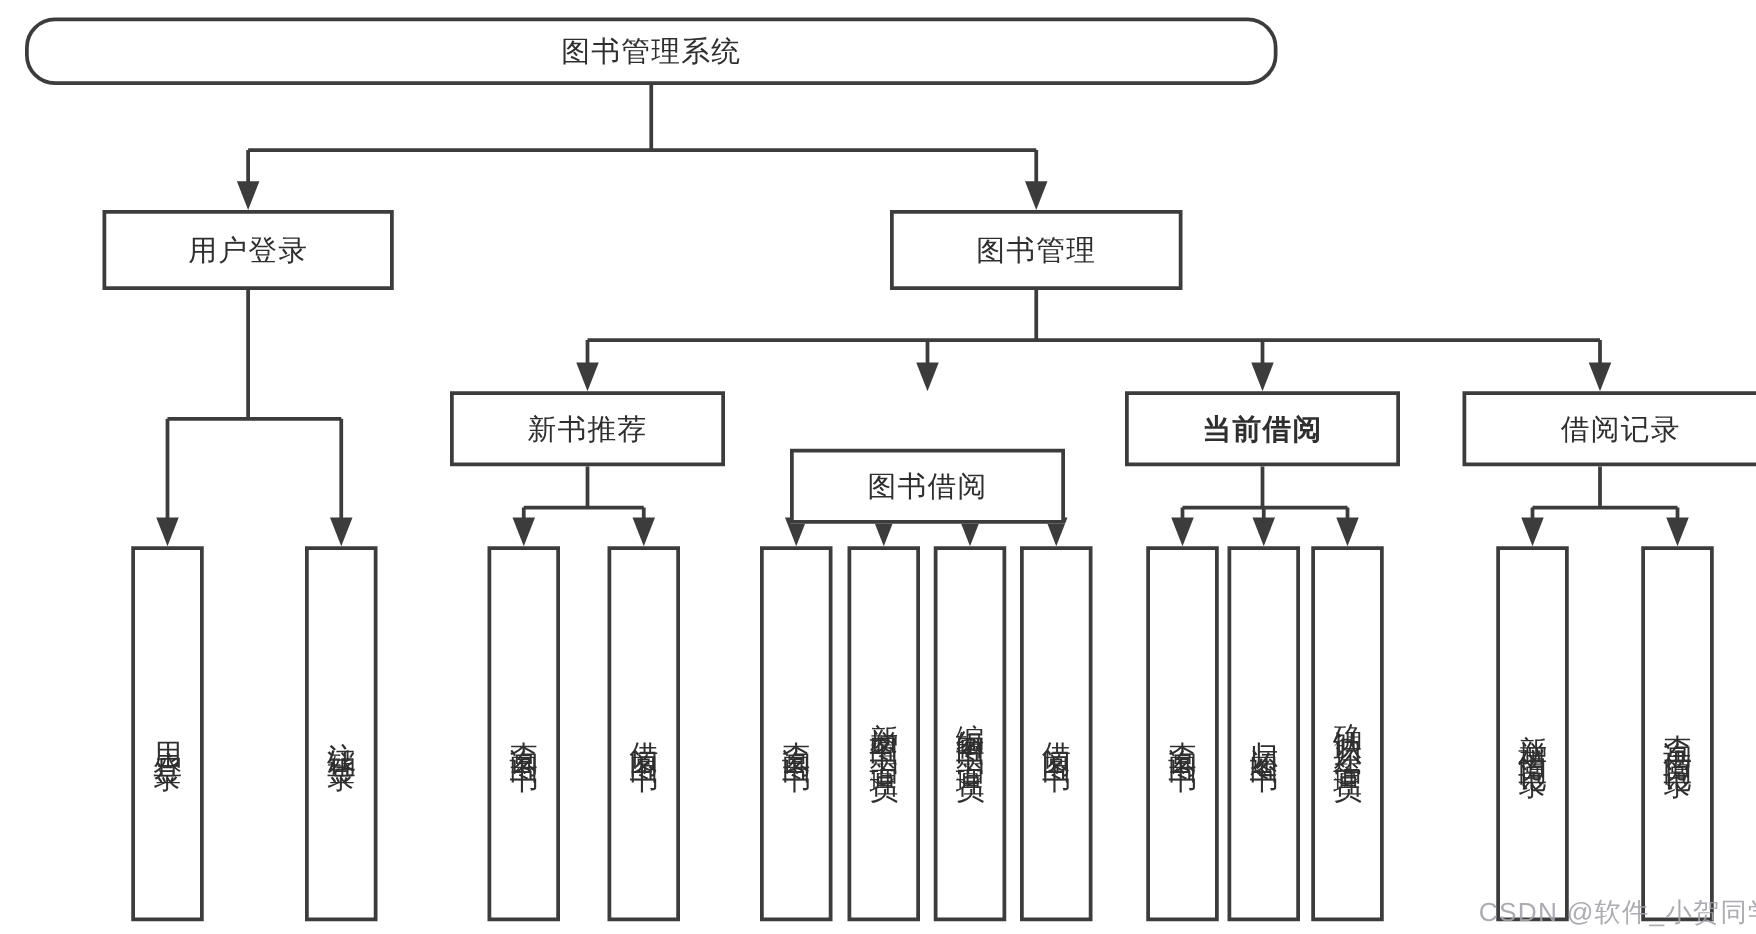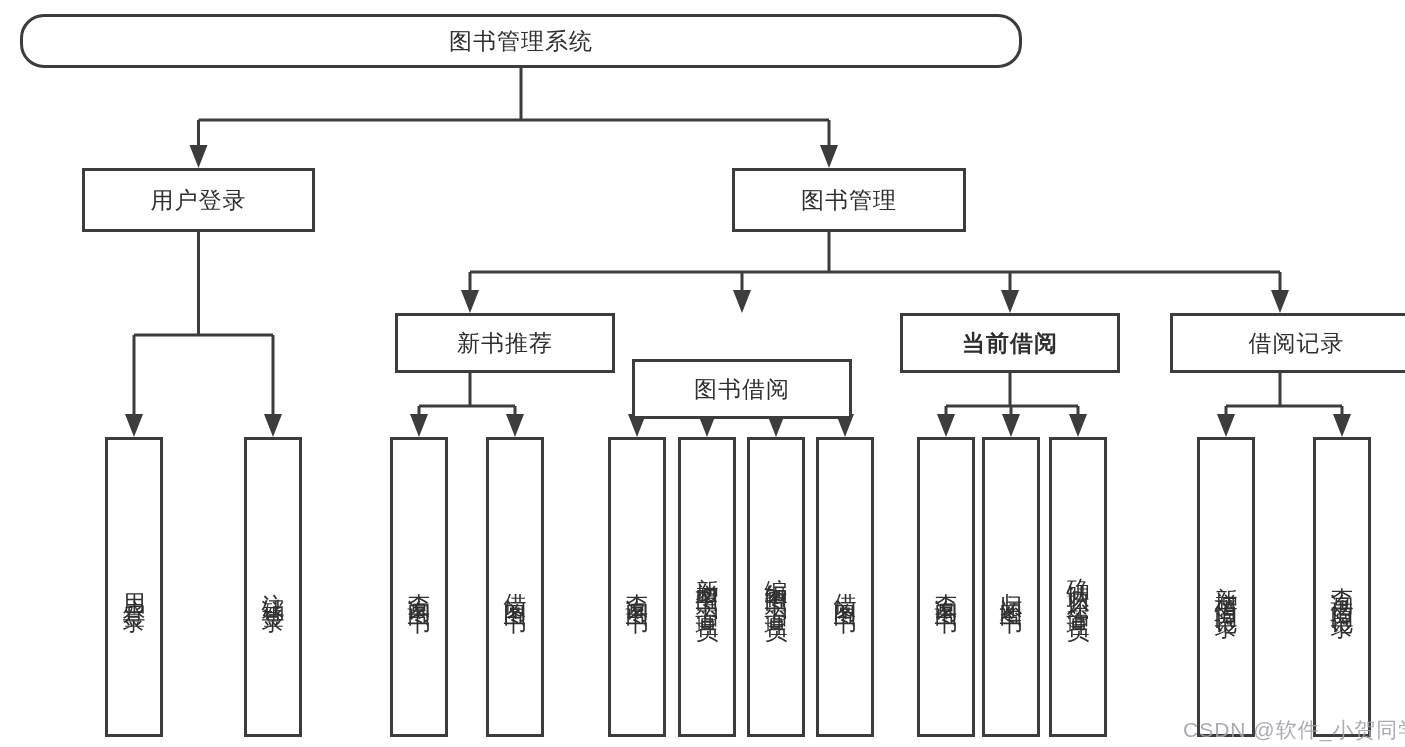--- a/index.html
+++ b/index.html
@@ -78,25 +78,25 @@
              M1217 414 H1235 L1226 437 Z  M1333 414 H1351 L1342 437 Z"></path>
   </svg>
 
   <div class="node" style="left:20px; top:14px; width:1002px; height:54px;border-radius:24px;">
     <span class="node-label">图书管理系统</span>
   </div>
 
   <div class="node" style="left:82px; top:168px; width:233px; height:64px;">
     <span class="node-label">用户登录</span>
   </div>
-  <div class="node" style="left:712px; top:168px; width:234px; height:64px;margin-left:20px;">
+  <div class="node" style="left:712px; top:168px; width:234px; height:64px;">
     <span class="node-label">图书管理</span>
   </div>
 
-  <div class="node" style="left:360px; top:313px; width:220px; height:60px;margin-left:35px;">
+  <div class="node" style="left:360px; top:313px; width:220px; height:60px;">
     <span class="node-label">新书推荐</span>
   </div>
   <div class="node" style="left:632px; top:313px; width:220px; height:60px;margin-top:46px;">
     <span class="node-label">图书借阅</span>
   </div>
   <div class="node" style="left:900px; top:313px; width:220px; height:60px;font-weight:bold;">
     <span class="node-label">当前借阅</span>
   </div>
   <div class="node" style="left:1170px; top:313px; width:253px; height:60px;">
     <span class="node-label">借阅记录</span>

